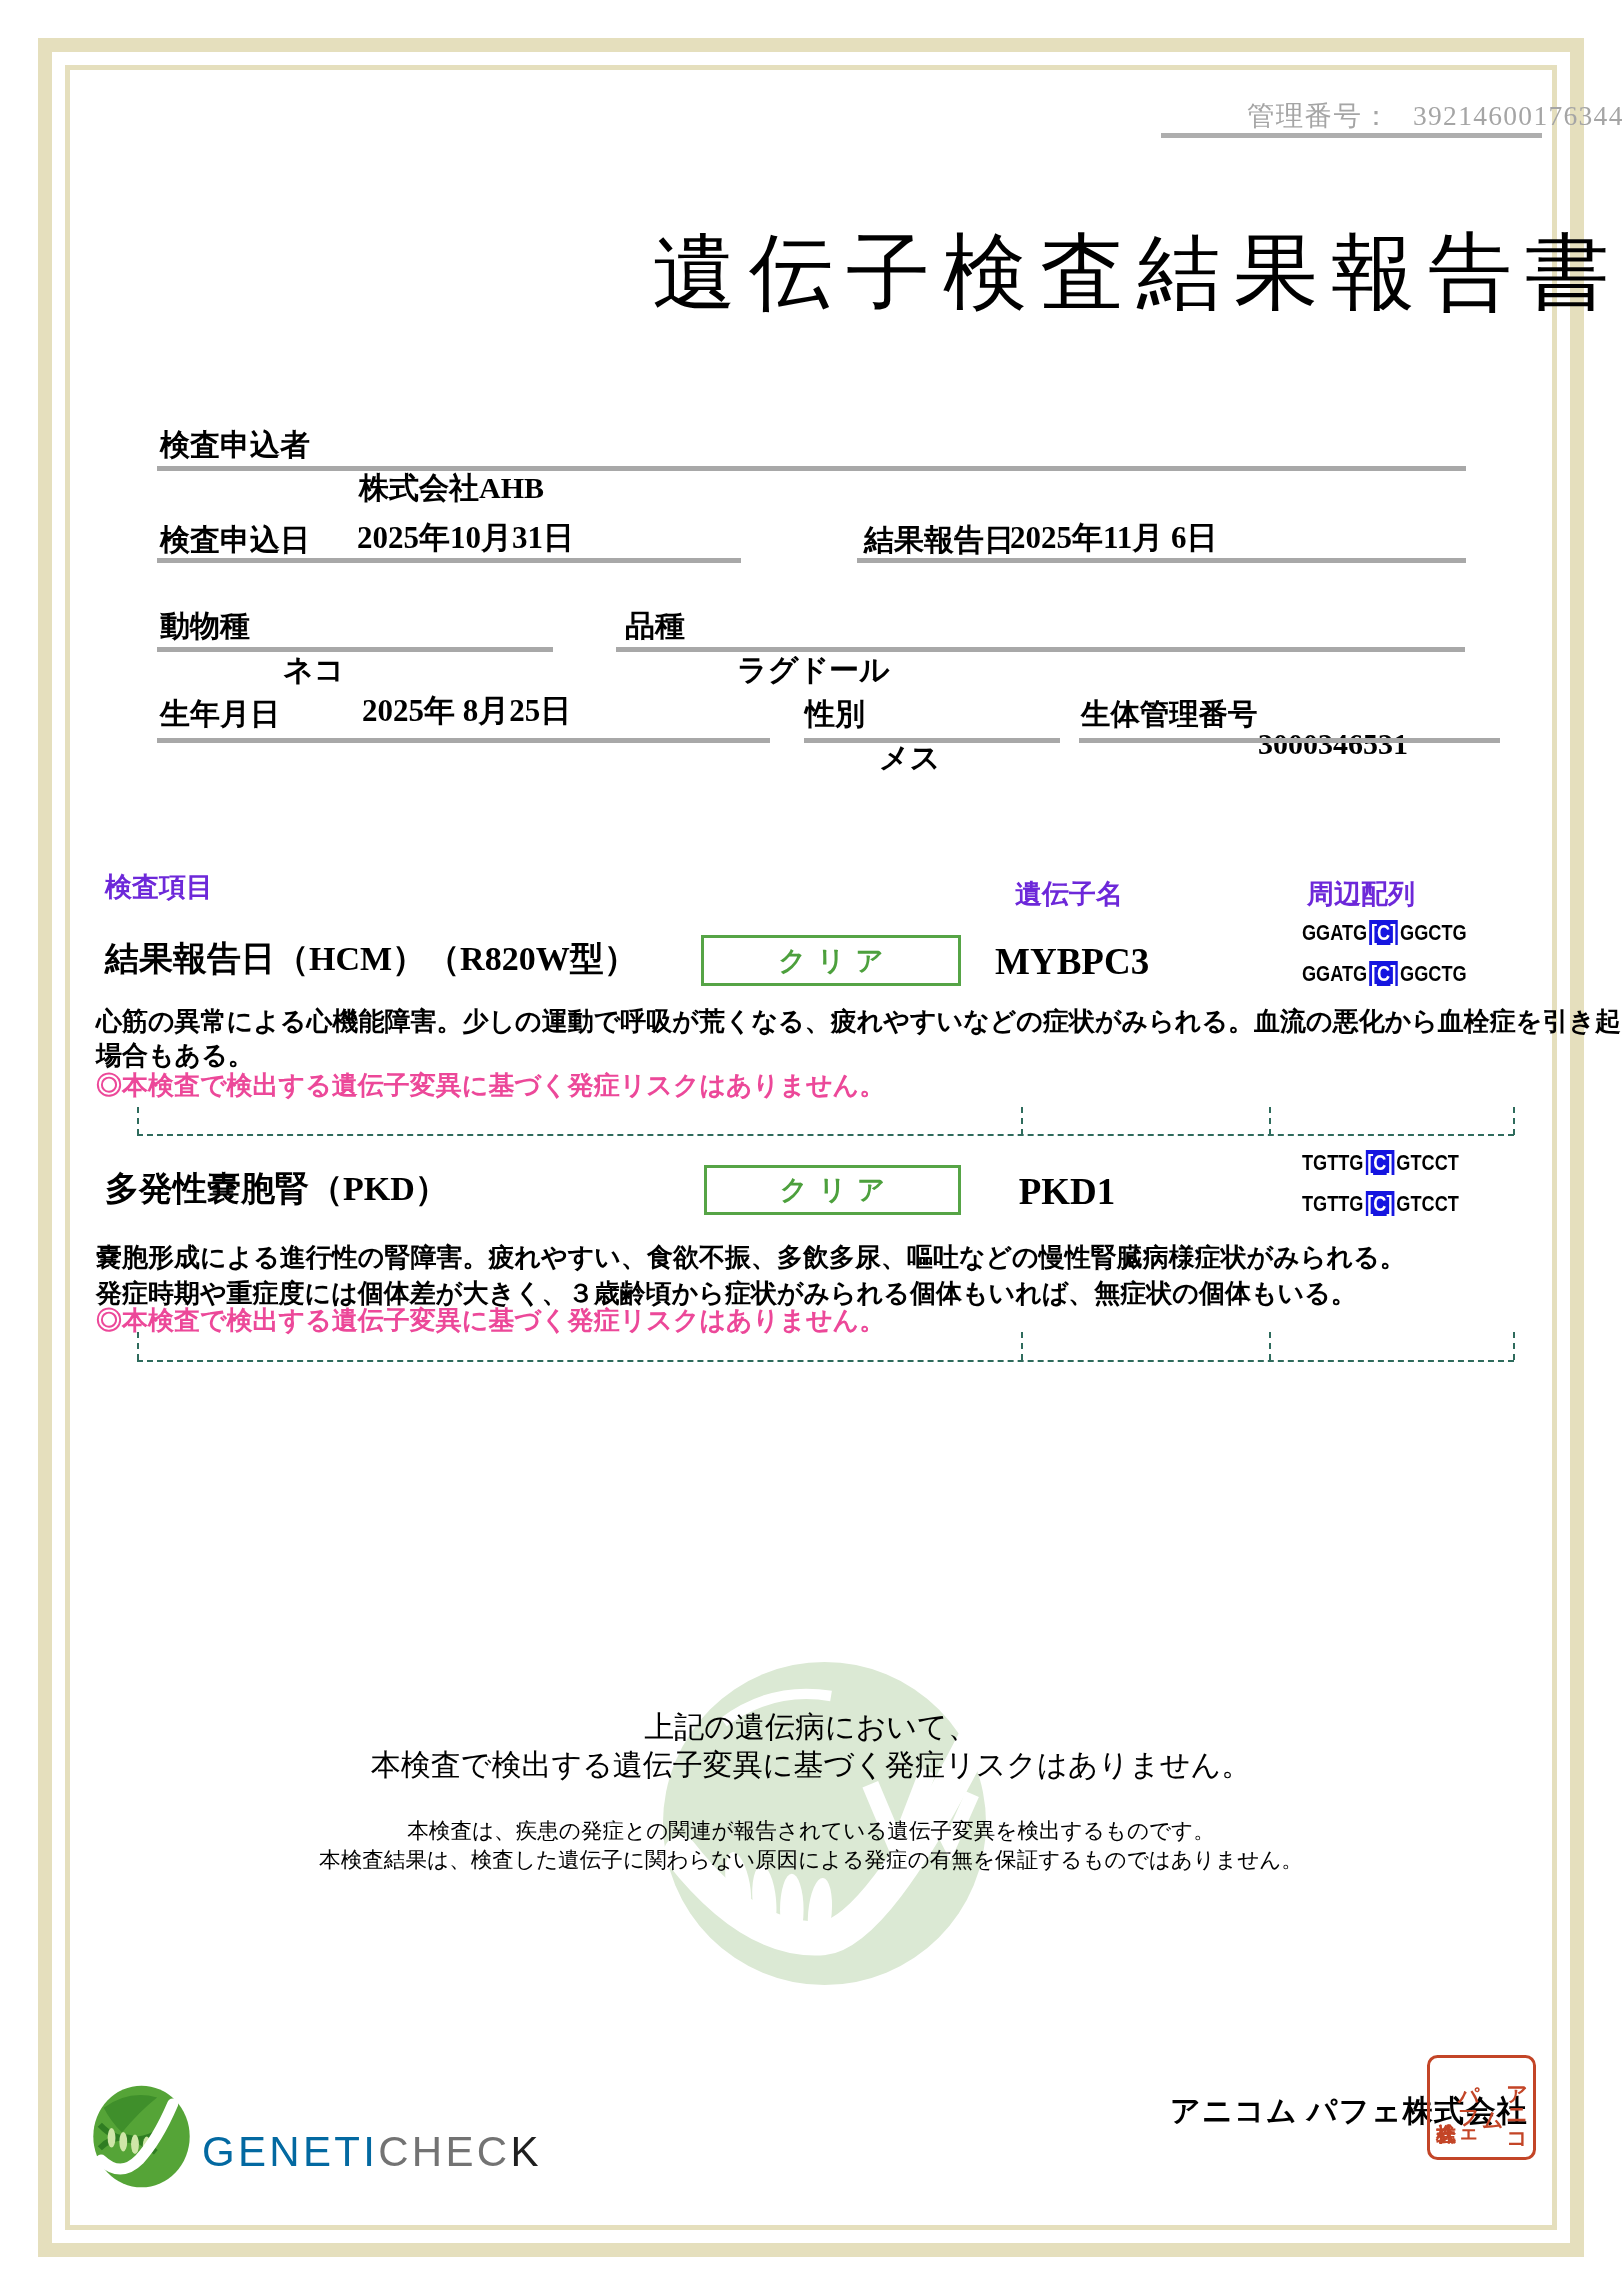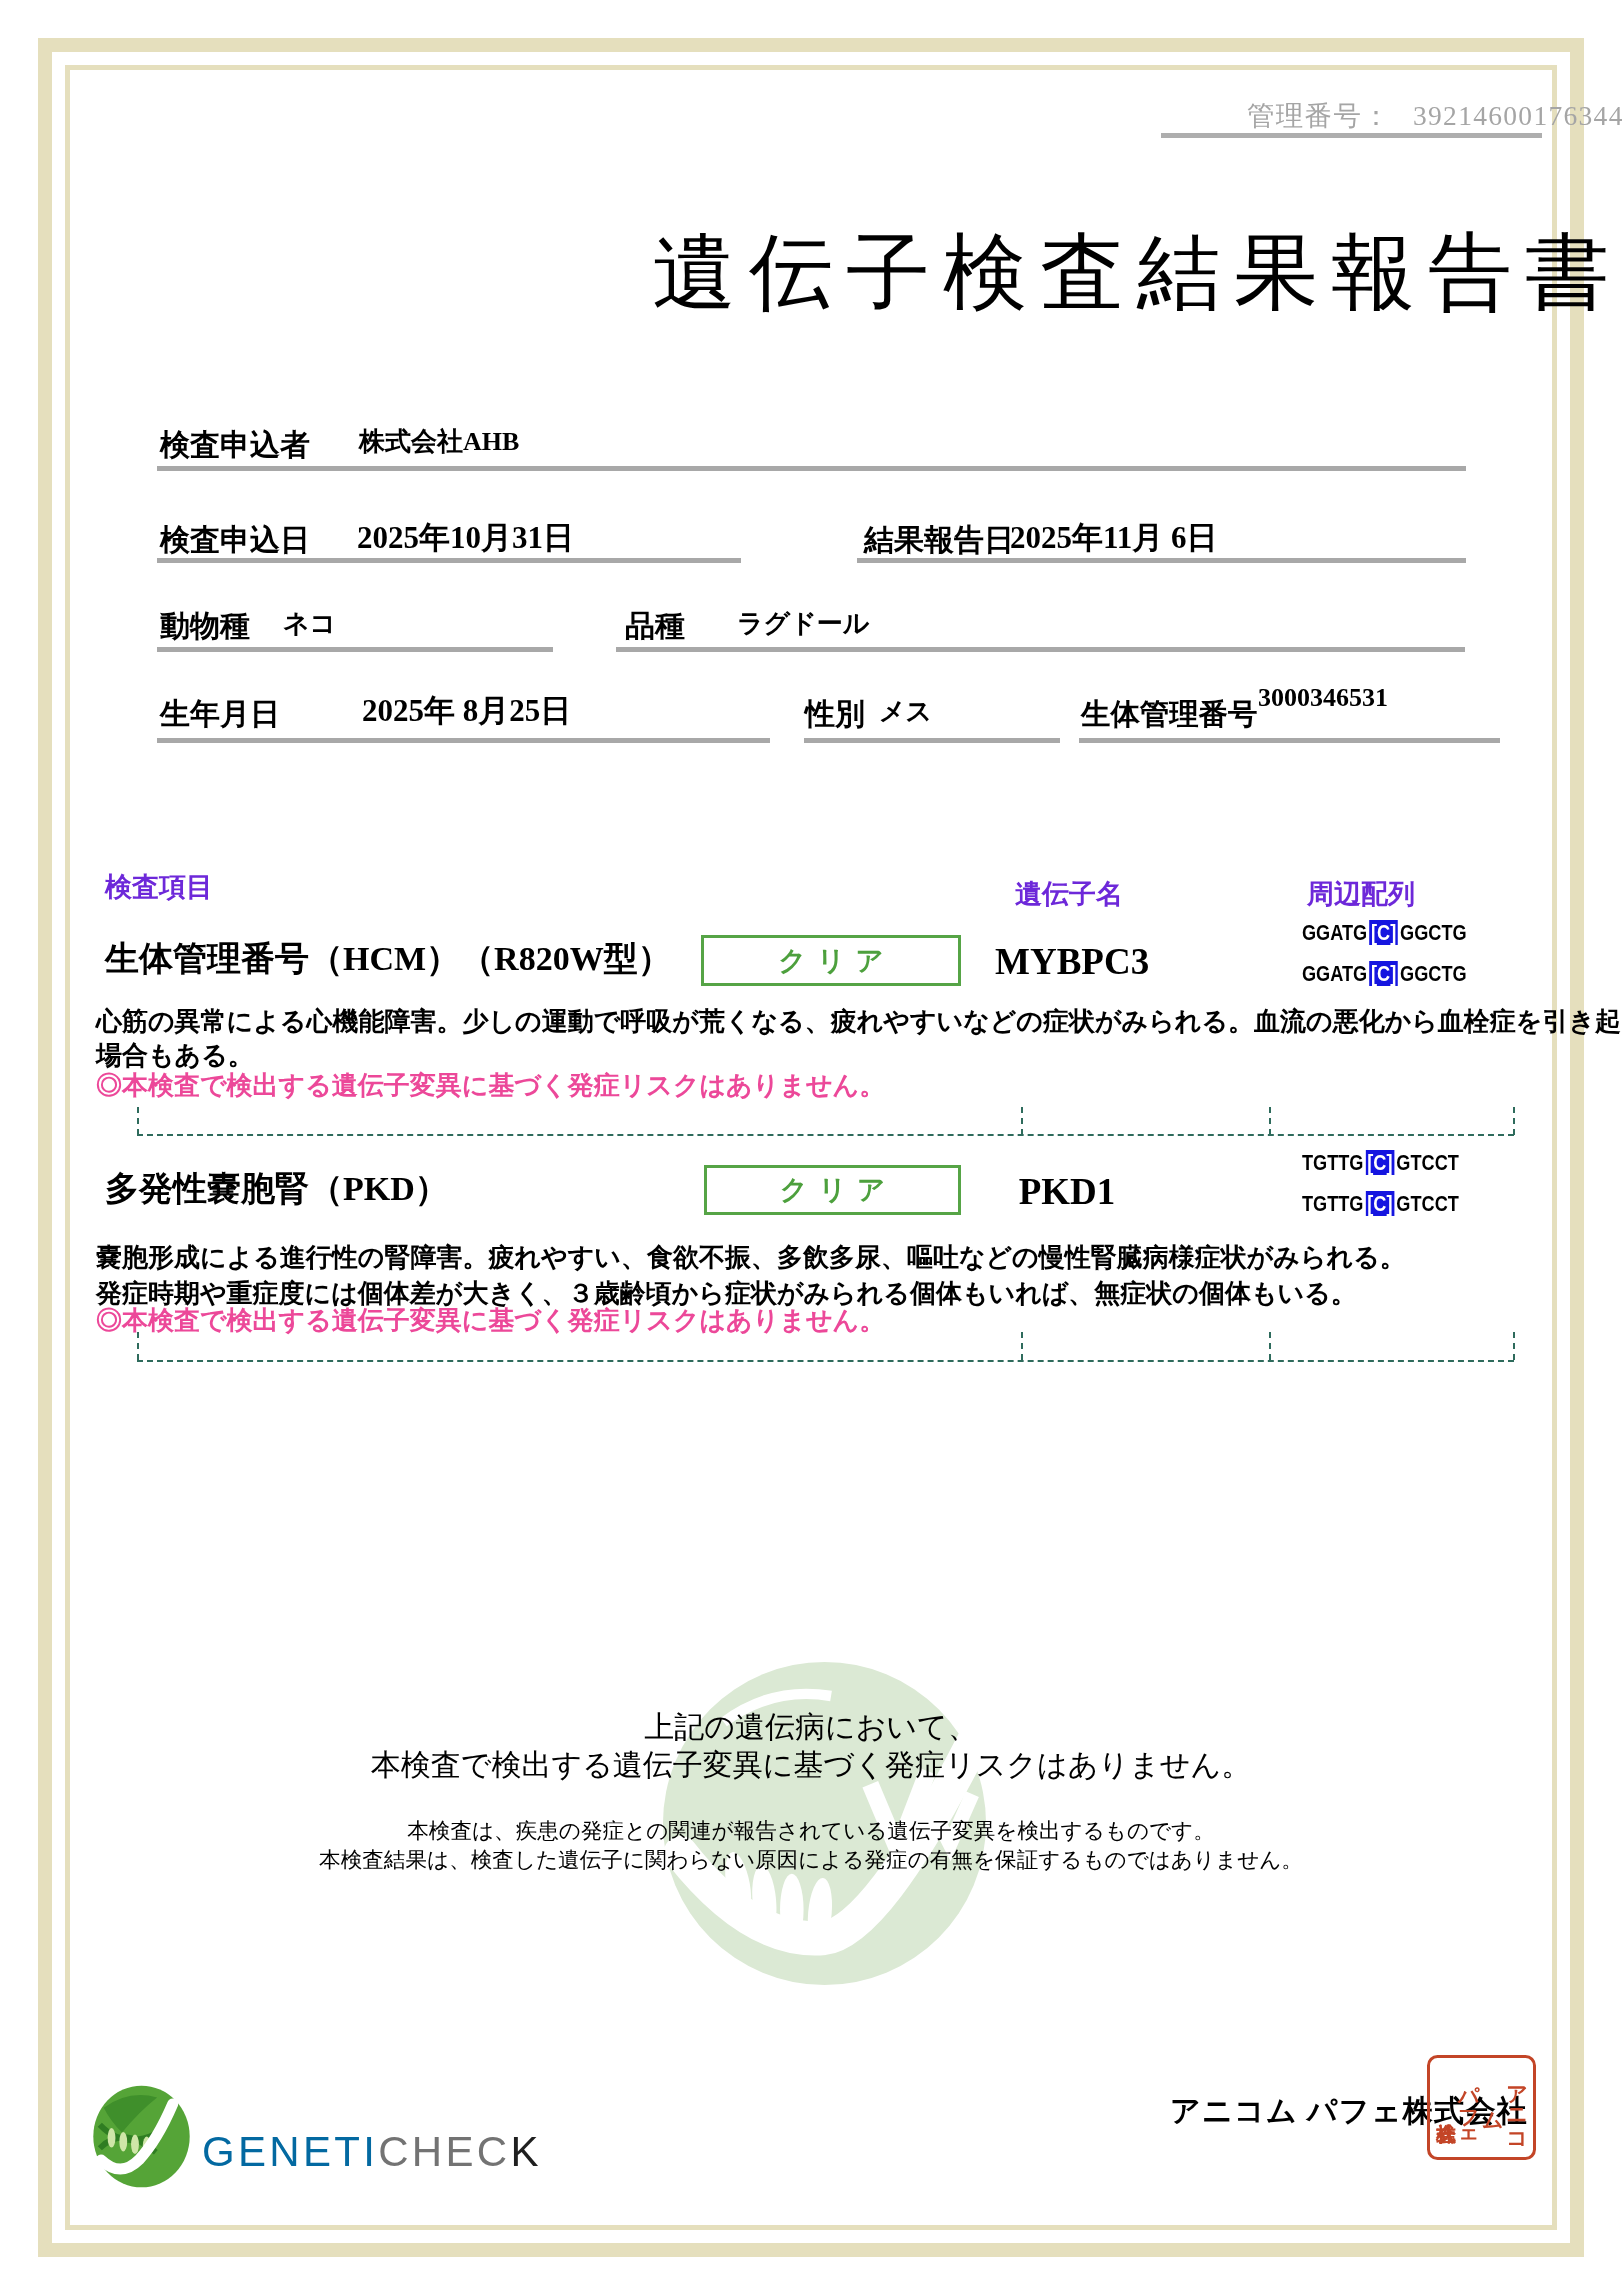--- a/index.html
+++ b/index.html
@@ -15,21 +15,21 @@
   
   .mgmt{left:1247px;top:98px;font-size:27.5px;color:#a5a5a5;letter-spacing:1.3px;white-space:nowrap;}
   .mgmt .num{margin-left:22px;}
   .mgmt-bar{left:1161px;top:133px;width:381px;height:5.2px;background:#aeaeae;}
 
   
   .title{left:0;top:216px;width:100%;text-align:right;font-size:84px;font-weight:400;letter-spacing:13px;white-space:nowrap;}
 
   
   .flabel{font-size:30px;font-weight:700;white-space:nowrap;}
-  .fvalue{font-size:26px;font-weight:700;white-space:nowrap;}
+  .fvalue{font-size:30px;font-weight:700;white-space:nowrap;margin-top:44px;}
   .fdate{font-size:31px;font-weight:700;white-space:nowrap;}
   .gbar{height:5.2px;background:#a8a8a8;}
 
   .lbl-applicant{left:160px;top:425px;}
   .val-applicant{left:359px;top:424px;}
   .bar-1{left:157px;top:466px;width:1309px;}
   .lbl-applydate{left:160px;top:520px;}
   .val-applydate{left:357px;top:517px;}
   .lbl-reportdate{left:864px;top:520px;}
   .val-reportdate{left:1010px;top:517px;}
@@ -155,21 +155,21 @@
 <div class="abs flabel lbl-animalid">生体管理番号</div>
 <div class="abs fvalue val-animalid">3000346531</div>
 <div class="abs gbar bar-4a"></div>
 <div class="abs gbar bar-4b"></div>
 <div class="abs gbar bar-4c"></div>
 
 <div class="abs green-hdr hdr-item">検査項目</div>
 <div class="abs green-hdr hdr-gene">遺伝子名</div>
 <div class="abs green-hdr hdr-seq">周辺配列</div>
 
-<div class="abs item-name item-1">生体管理番号（HCM）（R820W型）</div>
+<div class="abs item-name item-1">結果報告日（HCM）（R820W型）</div>
 <div class="abs clear-box clear-1">
   <span>クリア</span>
 </div>
 <div class="abs gene-name gene-1">MYBPC3</div>
 <div class="abs seq seq-1a">
   <span>GGATG</span><span class="var">[C]</span><span>GGCTG</span>
 </div>
 <div class="abs seq seq-1b">
   <span>GGATG</span><span class="var">[C]</span><span>GGCTG</span>
 </div>

